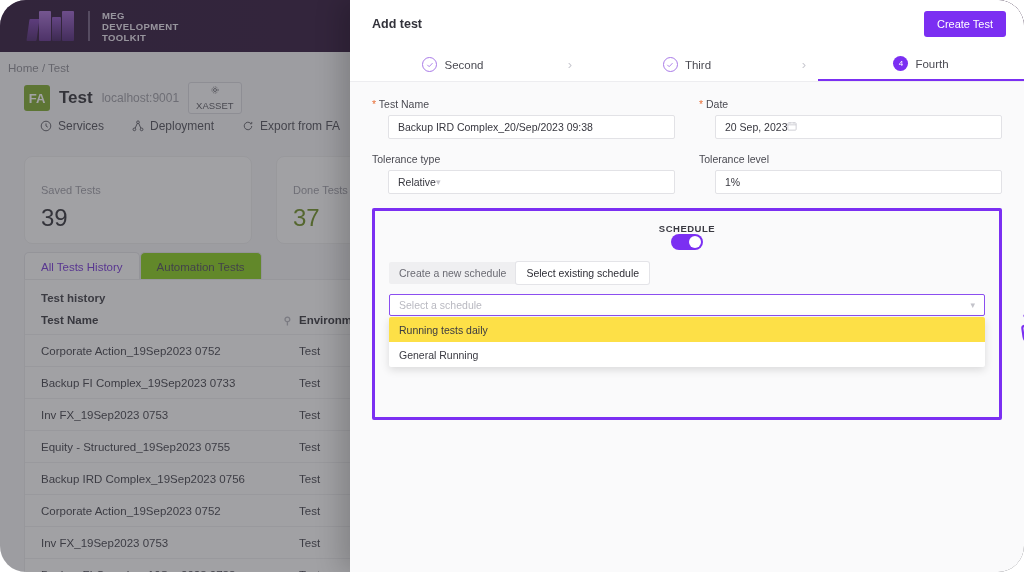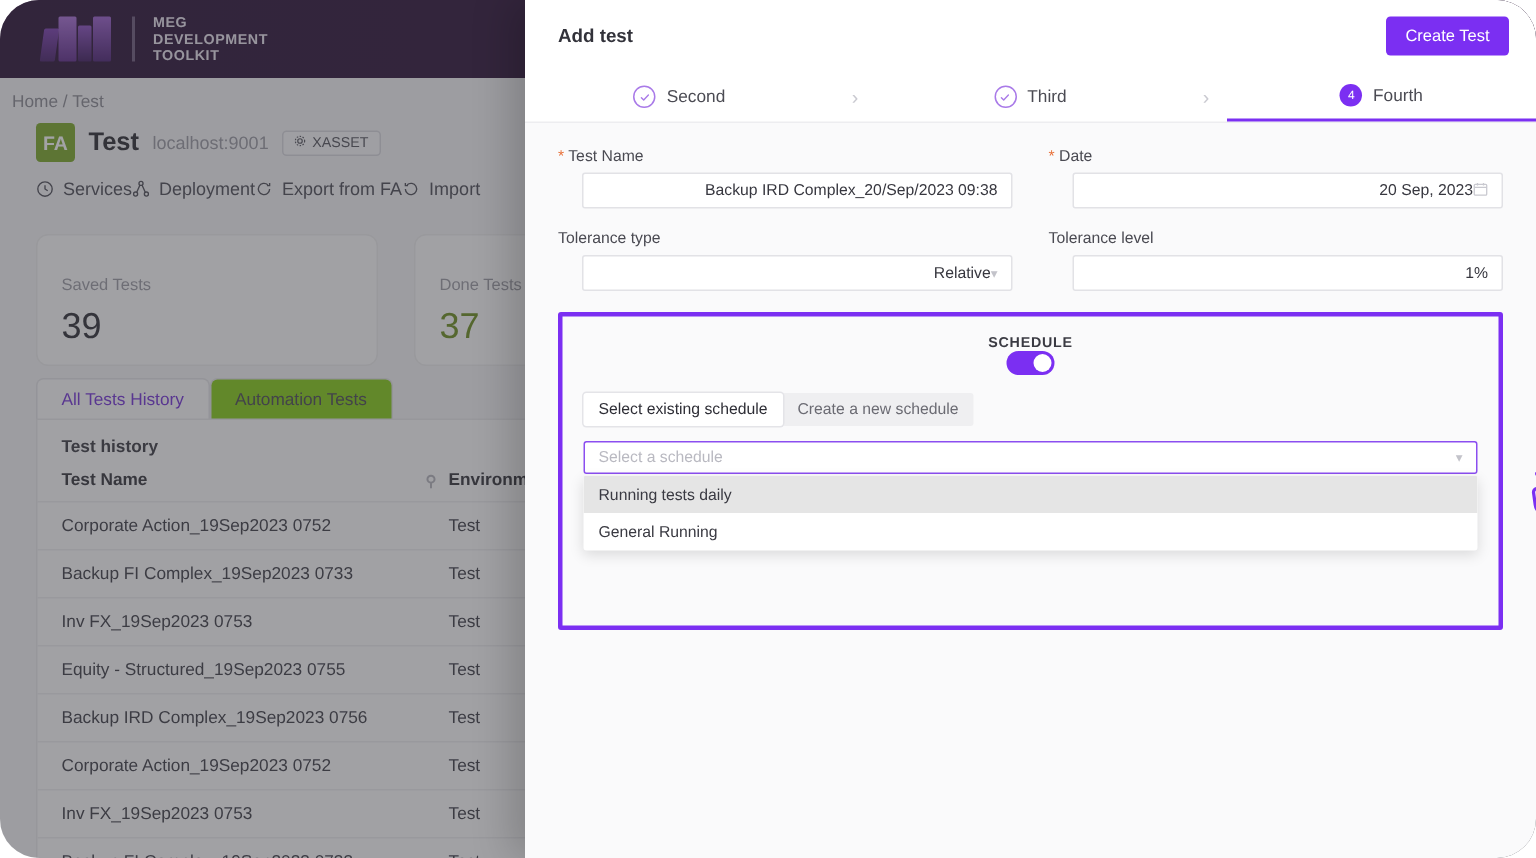--- a/index.html
+++ b/index.html
@@ -45,23 +45,23 @@
   .fa-badge {
     width: 26px; height: 26px; background: #7ba828; border-radius: 3px;
     color: #fff; font-size: 13px; font-weight: bold;
     display: flex; align-items: center; justify-content: center;
   }
   .ttl { font-size: 17px; font-weight: bold; color: #2c2c32; }
   .host { font-size: 12px; color: #9a9aa2; }
   .xasset {
     border: 1px solid #d7d7dd; border-radius: 3px; padding: 2px 7px;
     font-size: 9.5px; color: #55555d; background: #f8f8fa;
-    display: flex; align-items: center; gap: 4px;
-  }
-  .navrow { position: absolute; left: 24px; top: 67px; display: flex; }
+    display: flex; align-items: center; gap: 4px; flex-direction: column;
+  }
+  .navrow { position: absolute; left: 40px; top: 67px; display: flex; gap: 28px; }
   .navitem { display: flex; align-items: center; gap: 6px; font-size: 12px; color: #4c4c55; }
   .navitem svg { display: block; }
   .cards { position: absolute; left: 24px; top: 104px; display: flex; gap: 24px; }
   .card {
     width: 228px; height: 88px; background: #fbfbfc; border: 1px solid #ececed;
     border-radius: 8px; padding: 14px 16px;
   }
   .card .lbl { font-size: 11px; color: #9b9ba3; margin-top: 13px; }
   .card .val { font-size: 24px; color: #2f2f36; margin-top: 8px; }
   .card .val.green { color: #6d8f1f; }
@@ -131,21 +131,21 @@
   }
 
   .modal-body { padding: 16px 22px 0; }
   .frow { display: flex; gap: 24px; margin-bottom: 14px; }
   .fcol { flex: 1; }
   .flabel { font-size: 10.5px; color: #4a4a52; margin-bottom: 5px; }
   .flabel .req { color: #e8713a; }
   .finput {
     height: 24px; background: #fff; border: 1px solid #e2e2e6; border-radius: 2px;
     font-size: 10.5px; color: #37373f; display: flex; align-items: center;
-    padding: 0 9px; justify-content: flex-end; margin-left: 16px;
+    padding: 0 9px; justify-content: flex-start; margin-left: 16px;
   }
   .chev-sm { color: #c3c3ca; font-size: 9px; }
 
   .schedule-box {
     margin: 6px 22px 0; border: 3px solid #7b2ff2; border-radius: 2px;
     background: #fafafb; height: 212px; padding: 12px 14px; position: relative;
   }
   .sch-head { display: flex; align-items: center; justify-content: center; flex-direction: column; }
   .sch-title { font-size: 9.5px; font-weight: bold; color: #3a3a42; letter-spacing: .5px; }
   .toggle {
@@ -169,21 +169,21 @@
     margin-top: 10px; height: 22px; border: 1px solid #8b4ef0; border-radius: 2px;
     background: #fff; display: flex; align-items: center; justify-content: space-between;
     padding: 0 9px; font-size: 10.5px;
   }
   .sch-select .ph { color: #b9b9c1; }
   .dropdown {
     margin-top: 1px; background: #fff; border-radius: 2px;
     box-shadow: 0 3px 9px rgba(0,0,0,.13); overflow: hidden;
   }
   .dd-item { padding: 6.5px 10px; font-size: 10.5px; color: #3a3a42; cursor: pointer; }
-  .dd-item.hl { background: #e5e5e5; }
+  .dd-item.hl { background: #fde047; }
 
   .cursor {
     position: absolute; left: 664px; top: 311px; width: 32px; height: 34px;
     pointer-events: none;
   }
 </style>
 </head>
 <body>
 
 <div id="root">
@@ -413,22 +413,22 @@
 
     <div class="schedule-box">
       <div class="sch-head">
         <div class="sch-title">SCHEDULE</div>
         <div class="toggle">
           <div class="knob"></div>
         </div>
       </div>
 
       <div class="seg">
+        <div class="seg-item">Create a new schedule</div>
         <div class="seg-item active">Select existing schedule</div>
-        <div class="seg-item">Create a new schedule</div>
       </div>
 
       <div class="sch-select">
         <span class="ph">Select a schedule</span>
         <span class="chev-sm">▾</span>
       </div>
 
       <div class="dropdown">
         <div class="dd-item hl">Running tests daily</div>
         <div class="dd-item">General Running</div>

